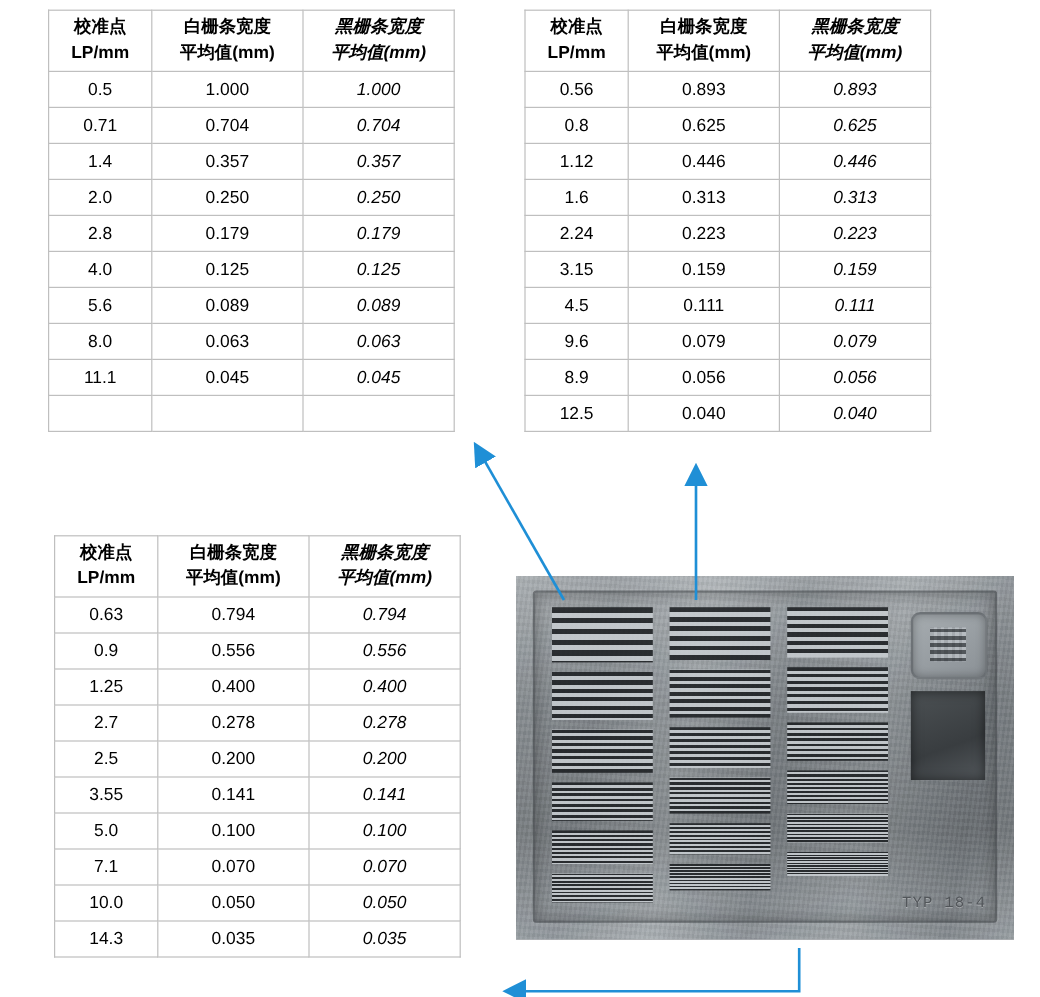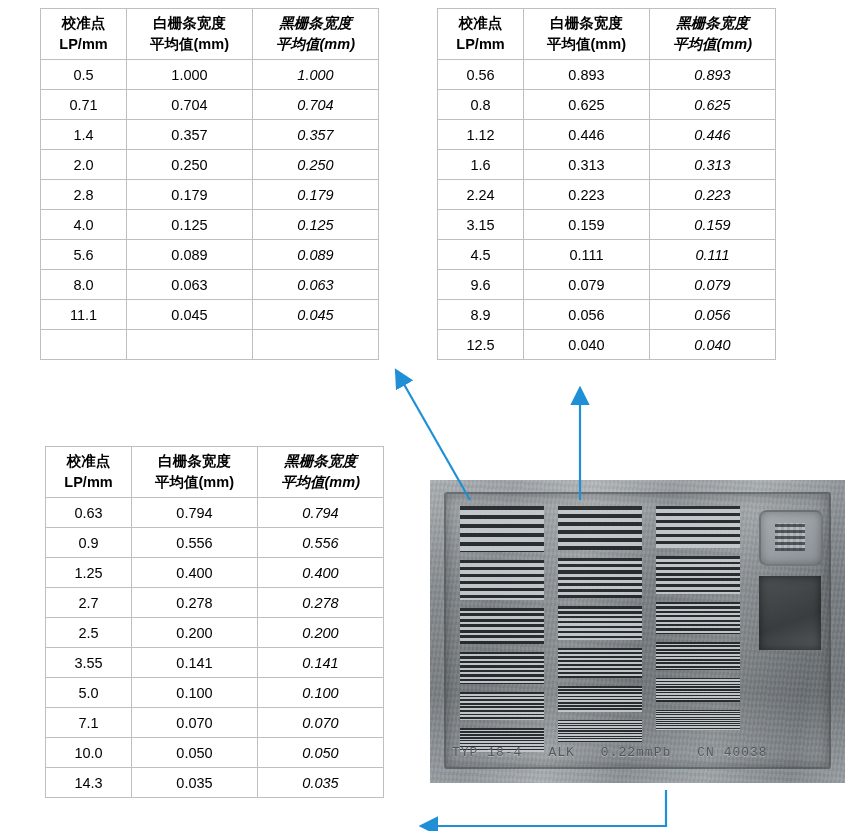--- a/index.html
+++ b/index.html
@@ -100,24 +100,25 @@
     position: absolute;
     left: 22px;
     bottom: 16px;
     width: 370px;
     height: 22px;
     color: #4a4e52;
     font-family: "Liberation Mono", monospace;
     font-size: 13px;
     letter-spacing: 1px;
     display: flex;
-    align-items: flex-start;
+    align-items: flex-end;
     gap: 26px;
     text-shadow: 0 1px 0 rgba(255,255,255,0.35);
     opacity: .85;
+    flex-direction: column;
   }
   .qr-badge {
     position: absolute;
     right: 22px;
     top: 30px;
     width: 60px;
     height: 52px;
     border: 2px solid rgba(70,74,78,0.5);
     border-radius: 8px;
     background: linear-gradient(150deg, #a6acb0, #8b9196);

